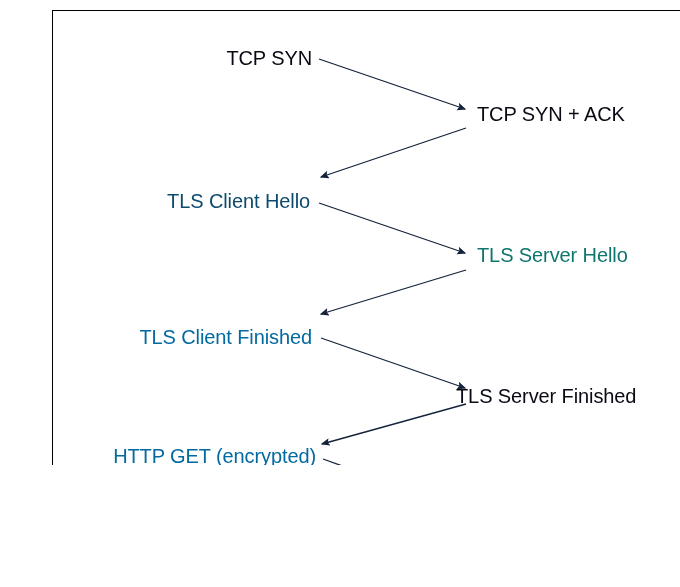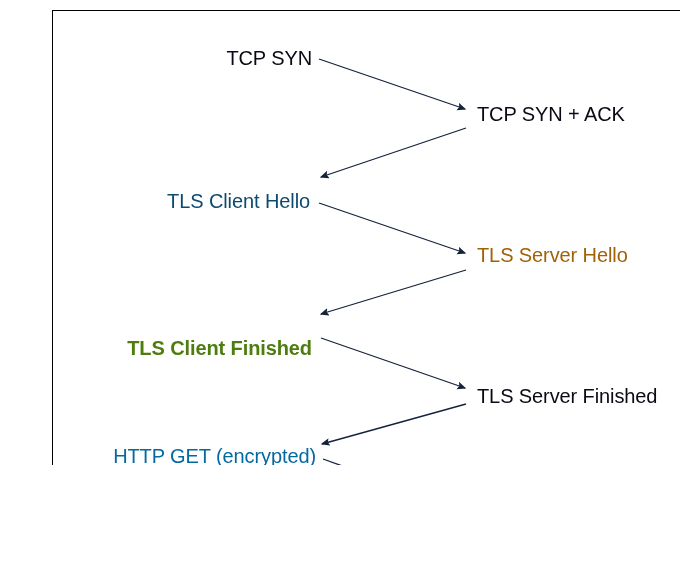--- a/index.html
+++ b/index.html
@@ -74,19 +74,19 @@
         <line x1="277" y1="338" x2="421" y2="388" stroke="#14233b" stroke-width="1.3" marker-end="url(#arrowhead)"></line>
         <line x1="422" y1="404" x2="278" y2="444" stroke="#14233b" stroke-width="1.3" marker-end="url(#arrowhead)"></line>
         <line x1="279" y1="459" x2="424" y2="511" stroke="#14233b" stroke-width="1.3" marker-end="url(#arrowhead)"></line>
       </g>
   </svg>
 
   <div id="label-group">
       <div class="msg-label left" style="left: 268px; top: 58px; color: rgb(10, 10, 20);">TCP SYN</div>
       <div class="msg-label right" style="left: 433px; top: 114px; color: rgb(10, 10, 20);">TCP SYN + ACK</div>
       <div class="msg-label left" style="left: 266px; top: 201px; color: #0c4a6e;">TLS Client Hello</div>
-      <div class="msg-label right" style="left: 433px; top: 255px; color: #a16207;">TLS Server Hello</div>
-      <div class="msg-label left" style="left: 268px; top: 348px; color: #4d7c0f; font-weight: bold;">TLS Client Finished</div>
-      <div class="msg-label right" style="left: 433px; top: 396px; color: rgb(10, 10, 20);">TLS Server Finished</div>
+      <div class="msg-label right" style="left: 433px; top: 255px; color: #0f766e;">TLS Server Hello</div>
+      <div class="msg-label left" style="left: 268px; top: 337px; color: #0369a1;">TLS Client Finished</div>
+      <div class="msg-label right" style="left: 412px; top: 396px; color: rgb(10, 10, 20);">TLS Server Finished</div>
       <div class="msg-label left" style="left: 272px; top: 456px; color: #0369a1;">HTTP GET (encrypted)</div>
     </div>
 
 </div>
 
 </body></html>

